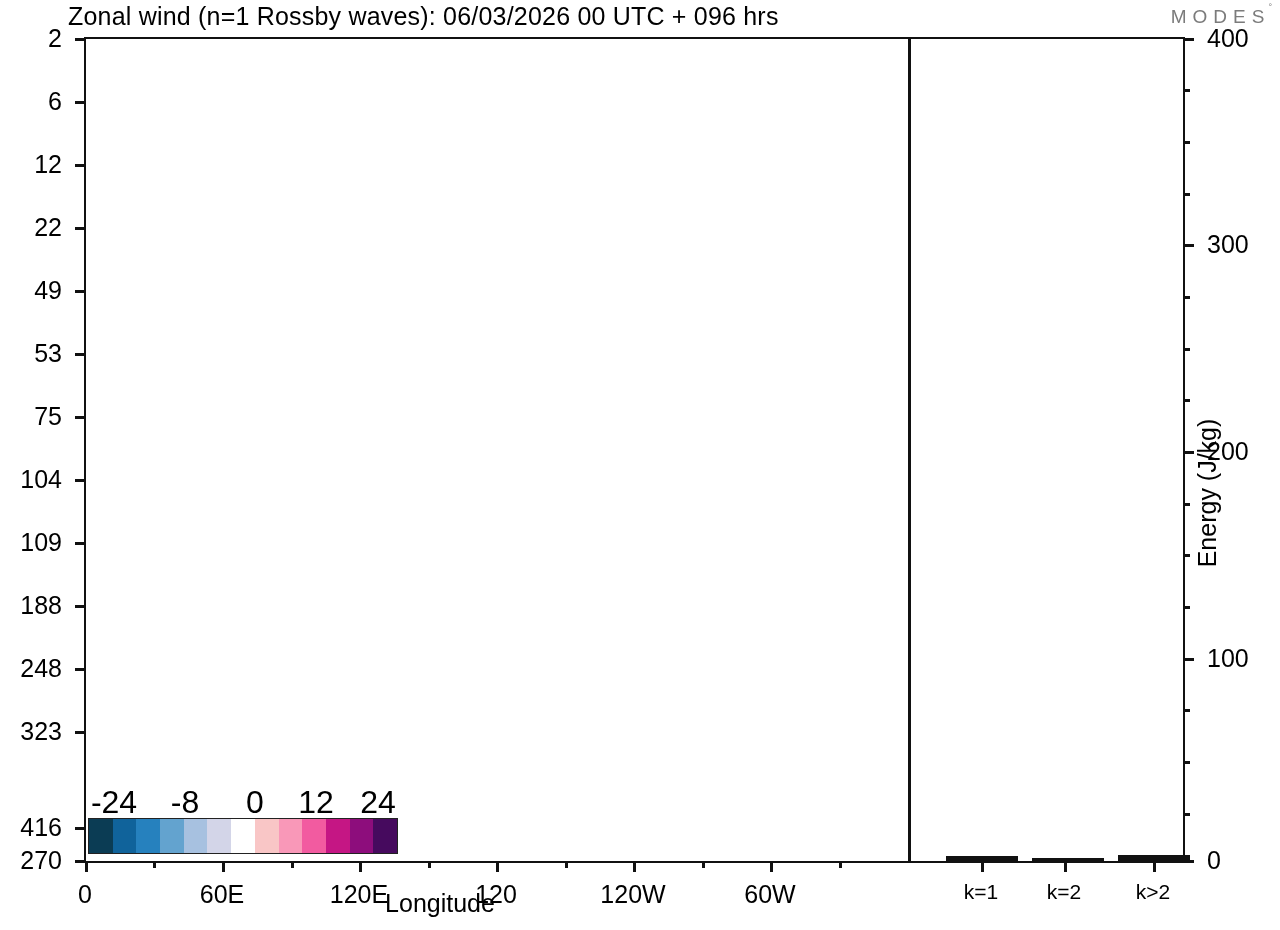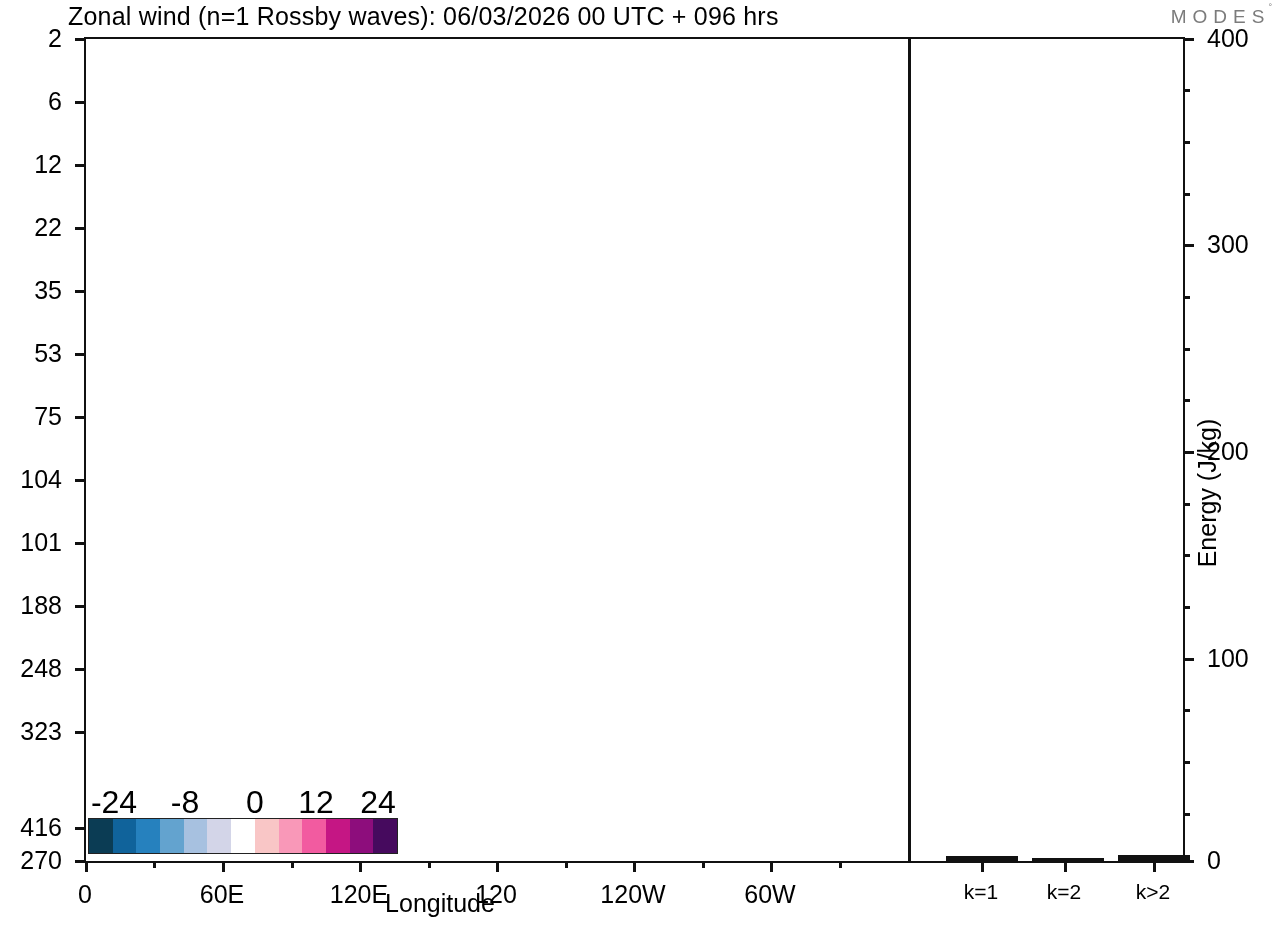--- a/index.html
+++ b/index.html
@@ -149,33 +149,33 @@
     <div class="tickL" style="top:62px">
         <span class="ylab">6</span>
       </div>
     <div class="tickL" style="top:125px">
         <span class="ylab">12</span>
       </div>
     <div class="tickL" style="top:188px">
         <span class="ylab">22</span>
       </div>
     <div class="tickL" style="top:251px">
-        <span class="ylab">35</span>
+        <span class="ylab">49</span>
       </div>
     <div class="tickL" style="top:314px">
         <span class="ylab">53</span>
       </div>
     <div class="tickL" style="top:377px">
         <span class="ylab">75</span>
       </div>
     <div class="tickL" style="top:440px">
         <span class="ylab">104</span>
       </div>
     <div class="tickL" style="top:503px">
-        <span class="ylab">101</span>
+        <span class="ylab">109</span>
       </div>
     <div class="tickL" style="top:566px">
         <span class="ylab">188</span>
       </div>
     <div class="tickL" style="top:629px">
         <span class="ylab">248</span>
       </div>
     <div class="tickL" style="top:692px">
         <span class="ylab">323</span>
       </div>

